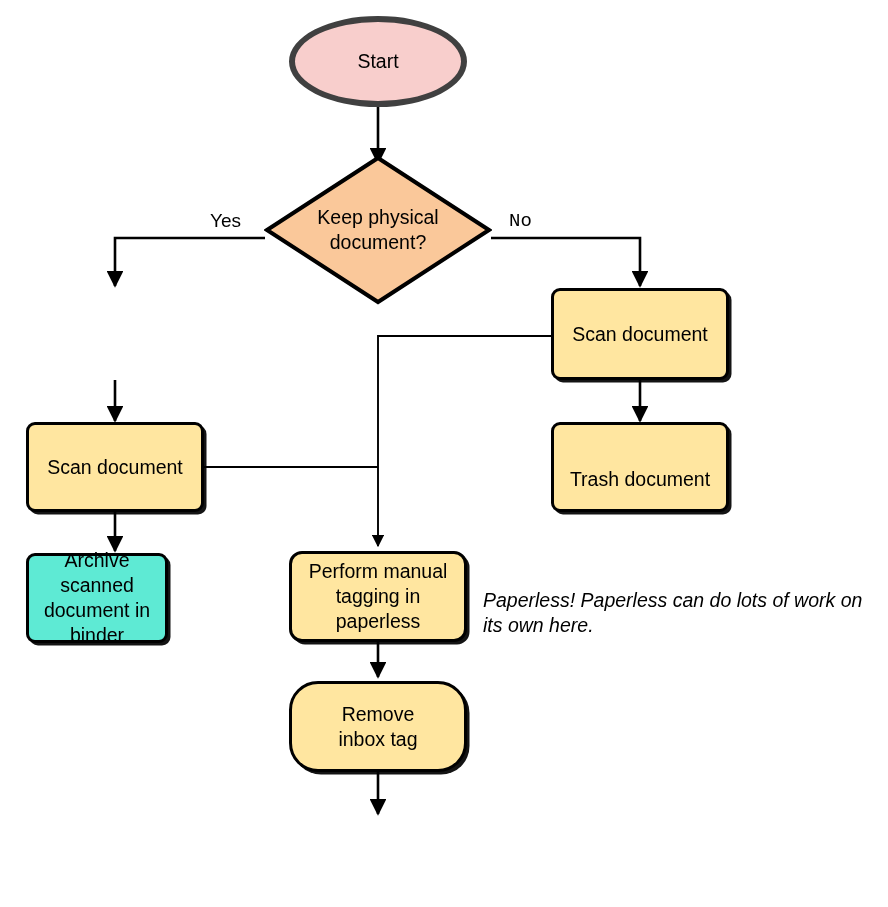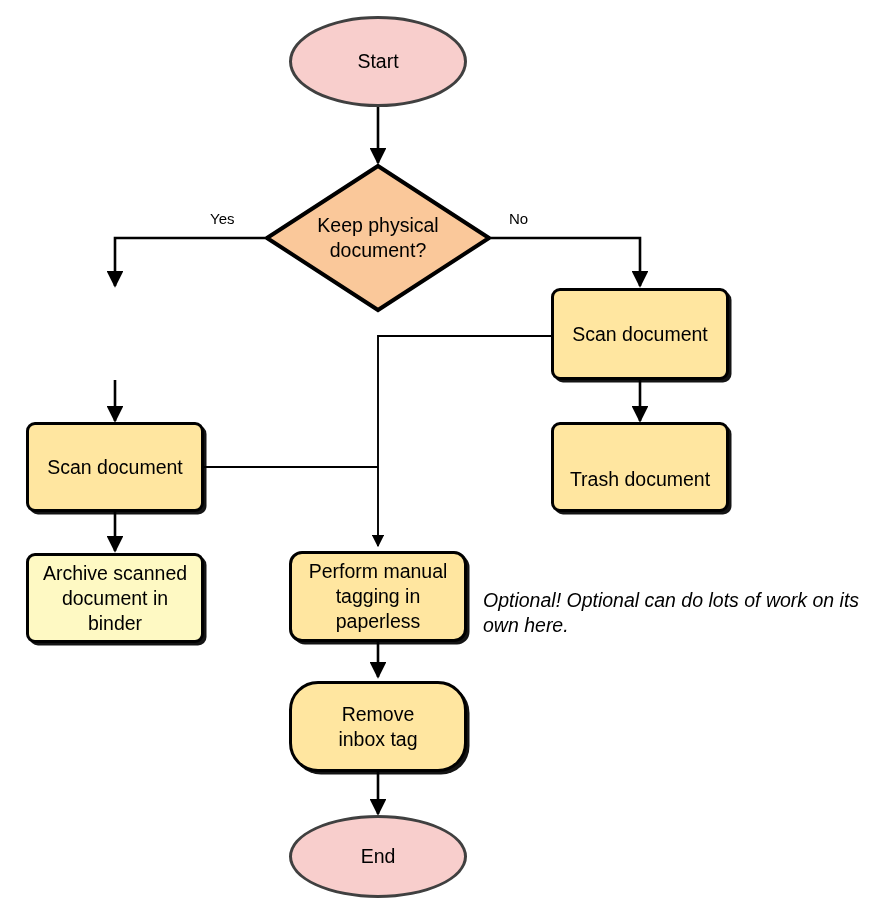--- a/index.html
+++ b/index.html
@@ -30,21 +30,21 @@
     display: flex;
     align-items: center;
     justify-content: center;
     text-align: center;
     color: #000000;
     font-size: 19.5px;
     line-height: 25px;
     z-index: 3;
   }
   .terminal {
-    border: 3px solid #404040;
+    border: 6px solid #404040;
     border-radius: 50%;
   }
   .process {
     border: 3px solid #000000;
     border-radius: 9px;
     box-shadow: 3px 3px 0 -0.5px rgba(0,0,0,0.92);
   }
   .diamond-wrap {
     position: absolute;
     z-index: 3;
@@ -63,21 +63,21 @@
     display: flex;
     align-items: center;
     justify-content: center;
     text-align: center;
     font-size: 19.5px;
     line-height: 25px;
     color: #000000;
   }
   .edge-label {
     position: absolute;
-    font-size: 15px;
+    font-size: 19px;
     color: #000000;
     z-index: 4;
     white-space: nowrap;
   }
   .note {
     position: absolute;
     font-style: italic;
     font-size: 19.5px;
     line-height: 25px;
     color: #000000;
@@ -114,63 +114,60 @@
 
     <path d="M 378 642 L 378 677" fill="none" stroke="#000000" stroke-width="2.6" marker-end="url(#arrow)"></path>
 
     <path d="M 378 772 L 378 814" fill="none" stroke="#000000" stroke-width="2.6" marker-end="url(#arrow)"></path>
   </svg>
 
   <div class="node terminal" style="left:289px; top:16px; width:178px; height:91px; background:#f8cecc;">
     <span>Start</span>
   </div>
 
-  <div class="diamond-wrap" style="left:264px; top:163px; width:228px; height:150px;">
+  <div class="diamond-wrap" style="left:264px; top:155px; width:228px; height:150px;">
     <svg width="228" height="150" viewBox="0 0 228 150" xmlns="http://www.w3.org/2000/svg">
       <polygon points="114,3 225,75 114,147 3,75" fill="#fac89a" stroke="#000000" stroke-width="4"></polygon>
     </svg>
     <div class="diamond-label">
       <span style="white-space:pre-line;">Keep physical
 document?</span>
     </div>
   </div>
 
   <div class="edge-label" style="left:210px; top:210px;">Yes</div>
 
-  <div class="edge-label" style="left:509px; top:210px;">No</div>
+  <div class="edge-label" style="left:509px; top:210px;font-family:Liberation Mono, monospace;">No</div>
 
 
   <div class="node process" style="left:26px; top:422px; width:178px; height:90px; background:#ffe6a0;">
     <span style="white-space:pre-line;">Scan document</span>
   </div>
 
-  <div class="node process" style="left:26px; top:553px; width:178px; height:90px; background:#fef9c3;">
+  <div class="node process" style="left:26px; top:553px; width:142px; height:90px; background:#5eead4;">
     <span style="white-space:pre-line;">Archive scanned
 document in
 binder</span>
   </div>
 
   <div class="node process" style="left:551px; top:288px; width:178px; height:92px; background:#ffe6a0;">
     <span style="white-space:pre-line;">Scan document</span>
   </div>
 
   <div class="node process" style="left:551px; top:422px; width:178px; height:90px; background:#ffe6a0;">
     <span style="white-space:pre-line;margin-top:24px;">Trash document</span>
   </div>
 
   <div class="node process" style="left:289px; top:551px; width:178px; height:91px; background:#ffe6a0;border-radius:13px;">
     <span style="white-space:pre-line;">Perform manual
 tagging in
 paperless</span>
   </div>
 
-  <div class="note" style="left:483px; top:588px; width:400px;">Optional! Optional can do lots of work on its own here.</div>
+  <div class="note" style="left:483px; top:588px; width:400px;">Paperless! Paperless can do lots of work on its own here.</div>
 
   <div class="node process" style="left:289px; top:681px; width:178px; height:91px; background:#ffe6a0;border-radius:29px;">
     <span style="white-space:pre-line;">Remove
 inbox tag</span>
   </div>
 
-  <div class="node terminal" style="left:289px; top:815px; width:178px; height:83px; background:#f8cecc;">
-    <span>End</span>
-  </div>
 
 </div>
 
 </body></html>

